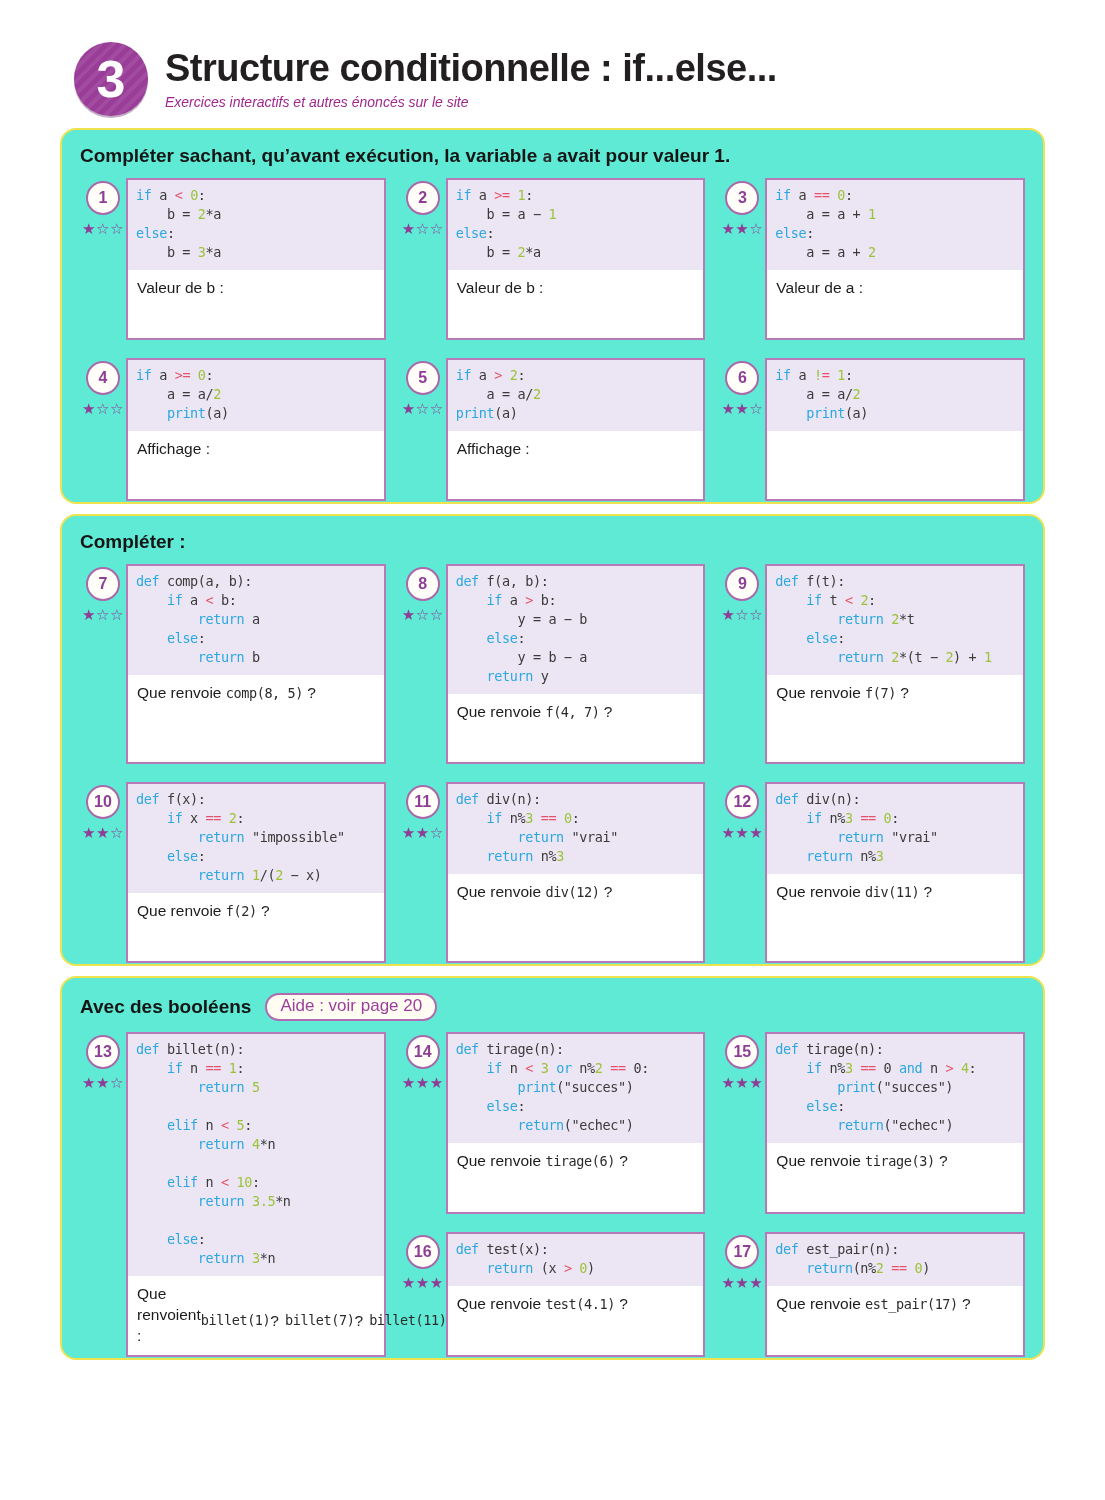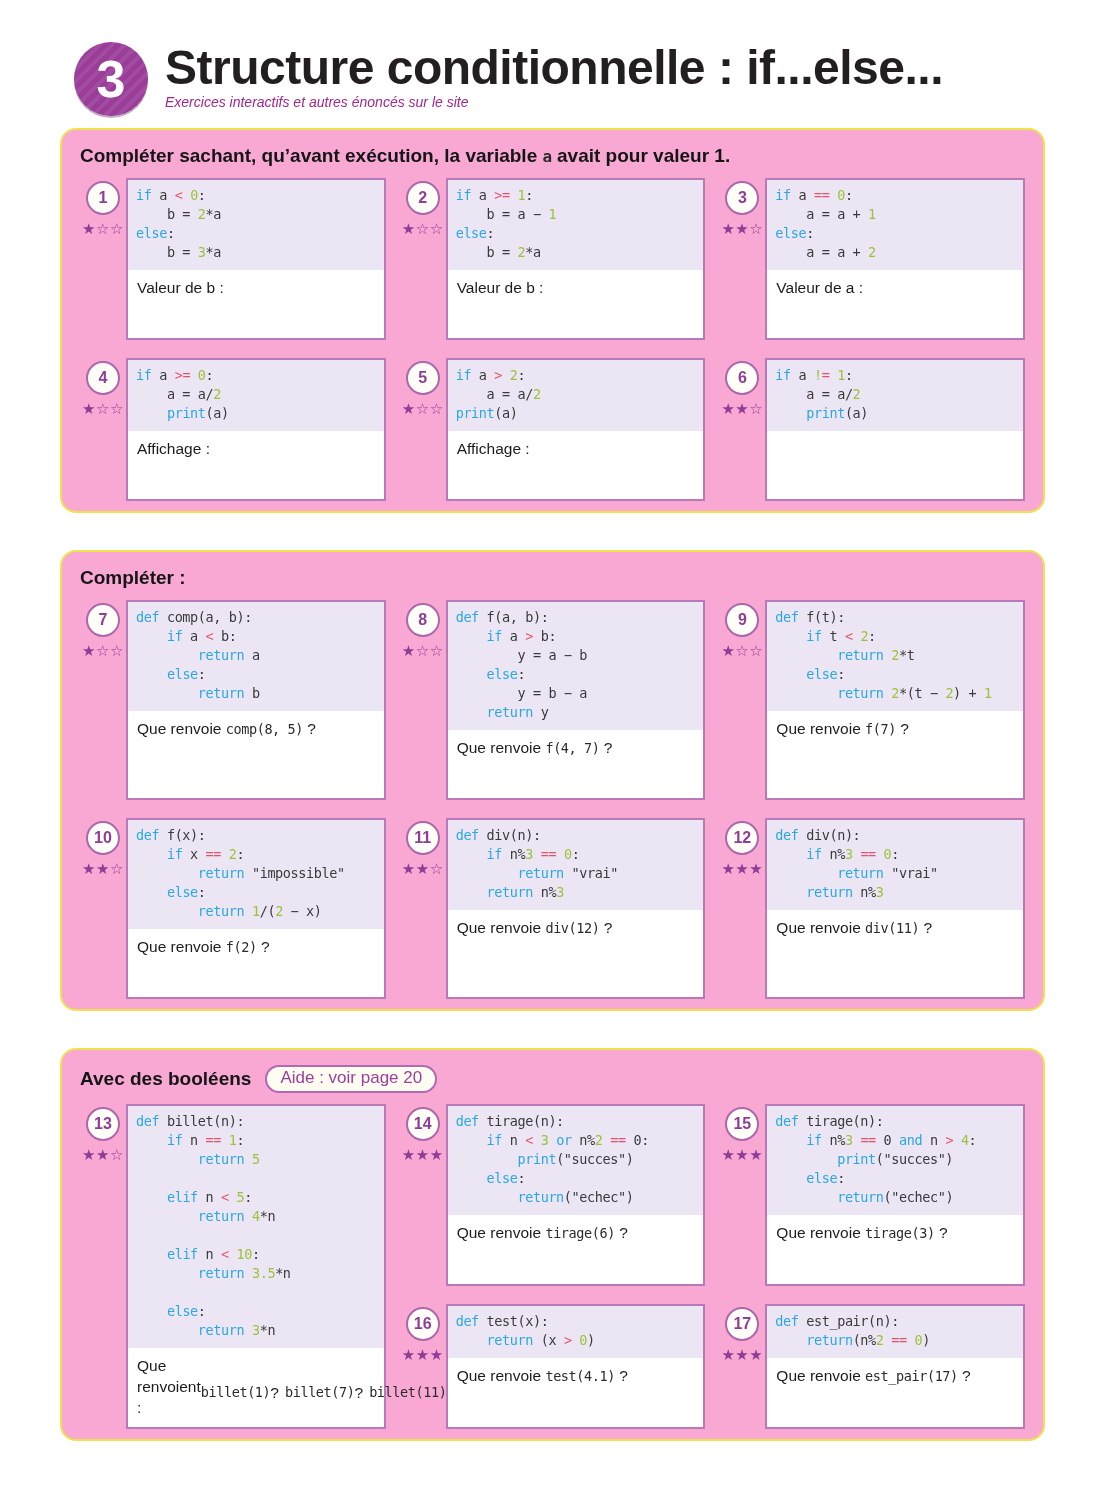--- a/index.html
+++ b/index.html
@@ -11,27 +11,27 @@
   .page-header{display:flex;align-items:flex-start;gap:17px;padding:42px 60px 12px 74px;}
   .chapter-badge{
     width:74px;height:74px;border-radius:50%;flex:none;
     background:#993d98;
     background-image:repeating-linear-gradient(135deg,rgba(255,255,255,.08) 0 4px,rgba(0,0,0,0) 4px 9px);
     color:#fff;font-size:52px;font-weight:bold;
     display:flex;align-items:center;justify-content:center;
     box-shadow:0 2px 0 rgba(90,20,90,.35);
   }
   .title-wrap{padding-top:4px;}
-  h1{margin:0;font-size:48px;line-height:44px;font-weight:bold;color:#231f20;letter-spacing:-.5px;}
+  h1{margin:0;font-size:38px;line-height:44px;font-weight:bold;color:#231f20;letter-spacing:-.5px;}
   .subtitle{margin-top:4px;font-size:14px;font-style:italic;color:#a0278e;}
   
   .content{padding:0 60px;}
   .exo-section{
-    border:2px solid #eee34f;background:#f9a8d4;border-radius:16px;
-    padding:15px 18px 10px;margin-bottom:37px;
+    border:2px solid #eee34f;background:#5eead4;border-radius:16px;
+    padding:15px 18px 1px;margin-bottom:10px;
   }
   .sec-head{display:flex;align-items:center;gap:14px;margin-bottom:11px;}
   .sec-title{margin:0;font-size:19px;font-weight:bold;color:#151515;}
   .sec-title .c-m{font-size:16px;}
   .help-badge{
     border:2px solid #b06ab0;color:#9c3f9c;background:#fffdf2;
     border-radius:16px;padding:1px 13px 3px;font-size:17px;white-space:nowrap;
   }
   
   .ex-grid{display:grid;grid-template-columns:repeat(3,1fr);gap:18px 14px;align-items:stretch;}

